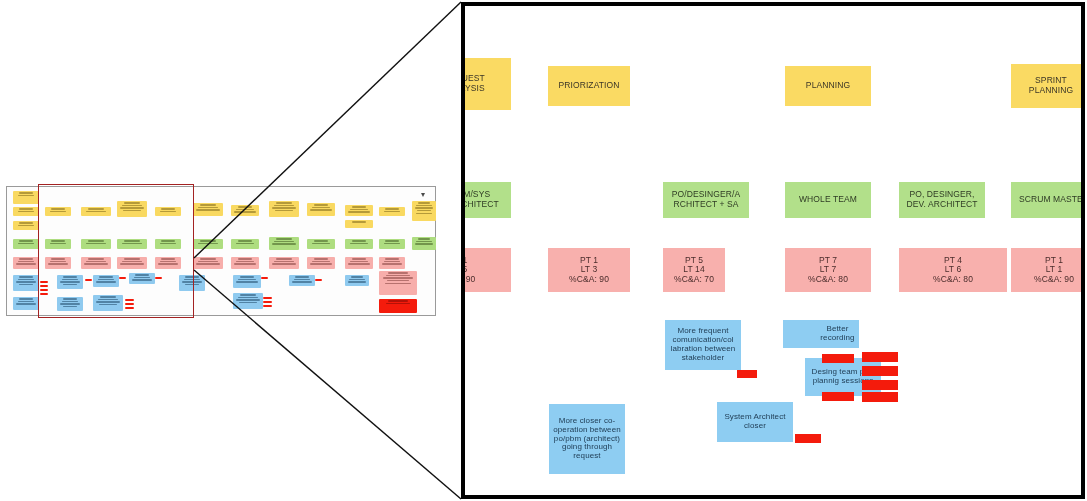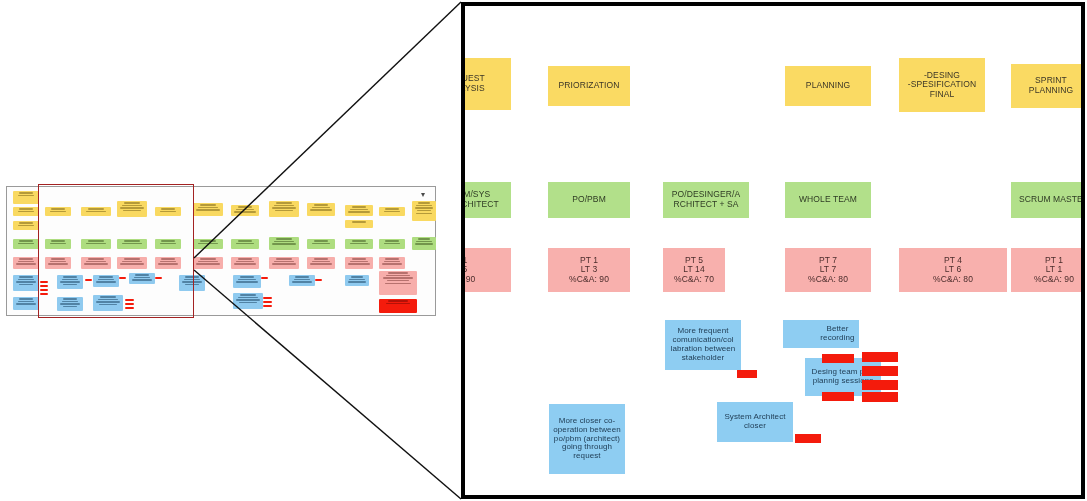--- a/index.html
+++ b/index.html
@@ -358,42 +358,38 @@
         <div class="card c-yellow clip-left" style="left: -12px; top: 52px; width: 58px; height: 52px;">
           <span class="txt">QUEST
 ALYSIS</span>
         </div>
         <div class="card c-yellow" style="left: 83px; top: 60px; width: 82px; height: 40px; align-items: center;">
           <span class="txt">PRIORIZATION</span>
         </div>
         <div class="card c-yellow" style="left: 320px; top: 60px; width: 86px; height: 40px;">
           <span class="txt">PLANNING</span>
         </div>
-        <div class="card c-yellow" style="left: 434px; top: 52px; width: 86px; height: 54px;">
-          <span class="txt">-DESING
--SPESIFICATION
-FINAL</span>
-        </div>
         <div class="card c-yellow" style="left: 546px; top: 58px; width: 80px; height: 44px;">
           <span class="txt">SPRINT
 PLANNING</span>
         </div>
         <div class="card c-green clip-left" style="left: -12px; top: 176px; width: 58px; height: 36px;">
           <span class="txt">/PM/SYS
 RCHITECT</span>
         </div>
-        <div class="card c-green" style="left: 83px; top: 176px; width: 82px; height: 36px;">
-          <span class="txt">PO/PBM</span>
-        </div>
         <div class="card c-green" style="left: 320px; top: 176px; width: 86px; height: 36px;">
           <span class="txt">WHOLE TEAM</span>
         </div>
         <div class="card c-green" style="left: 198px; top: 176px; width: 86px; height: 36px;">
           <span class="txt">PO/DESINGER/A
 RCHITECT + SA</span>
+        </div>
+        <div class="card c-green" style="left: 434px; top: 176px; width: 86px; height: 36px;">
+          <span class="txt">PO, DESINGER,
+DEV. ARCHITECT</span>
         </div>
         <div class="card c-green" style="left: 546px; top: 176px; width: 86px; height: 36px;">
           <span class="txt">SCRUM MASTER</span>
         </div>
         <div class="card c-pink clip-left" style="left: -12px; top: 242px; width: 58px; height: 44px;">
           <span class="txt">T 1
 T 5
 A: 90</span>
         </div>
         <div class="card c-pink" style="left: 83px; top: 242px; width: 82px; height: 44px;">

